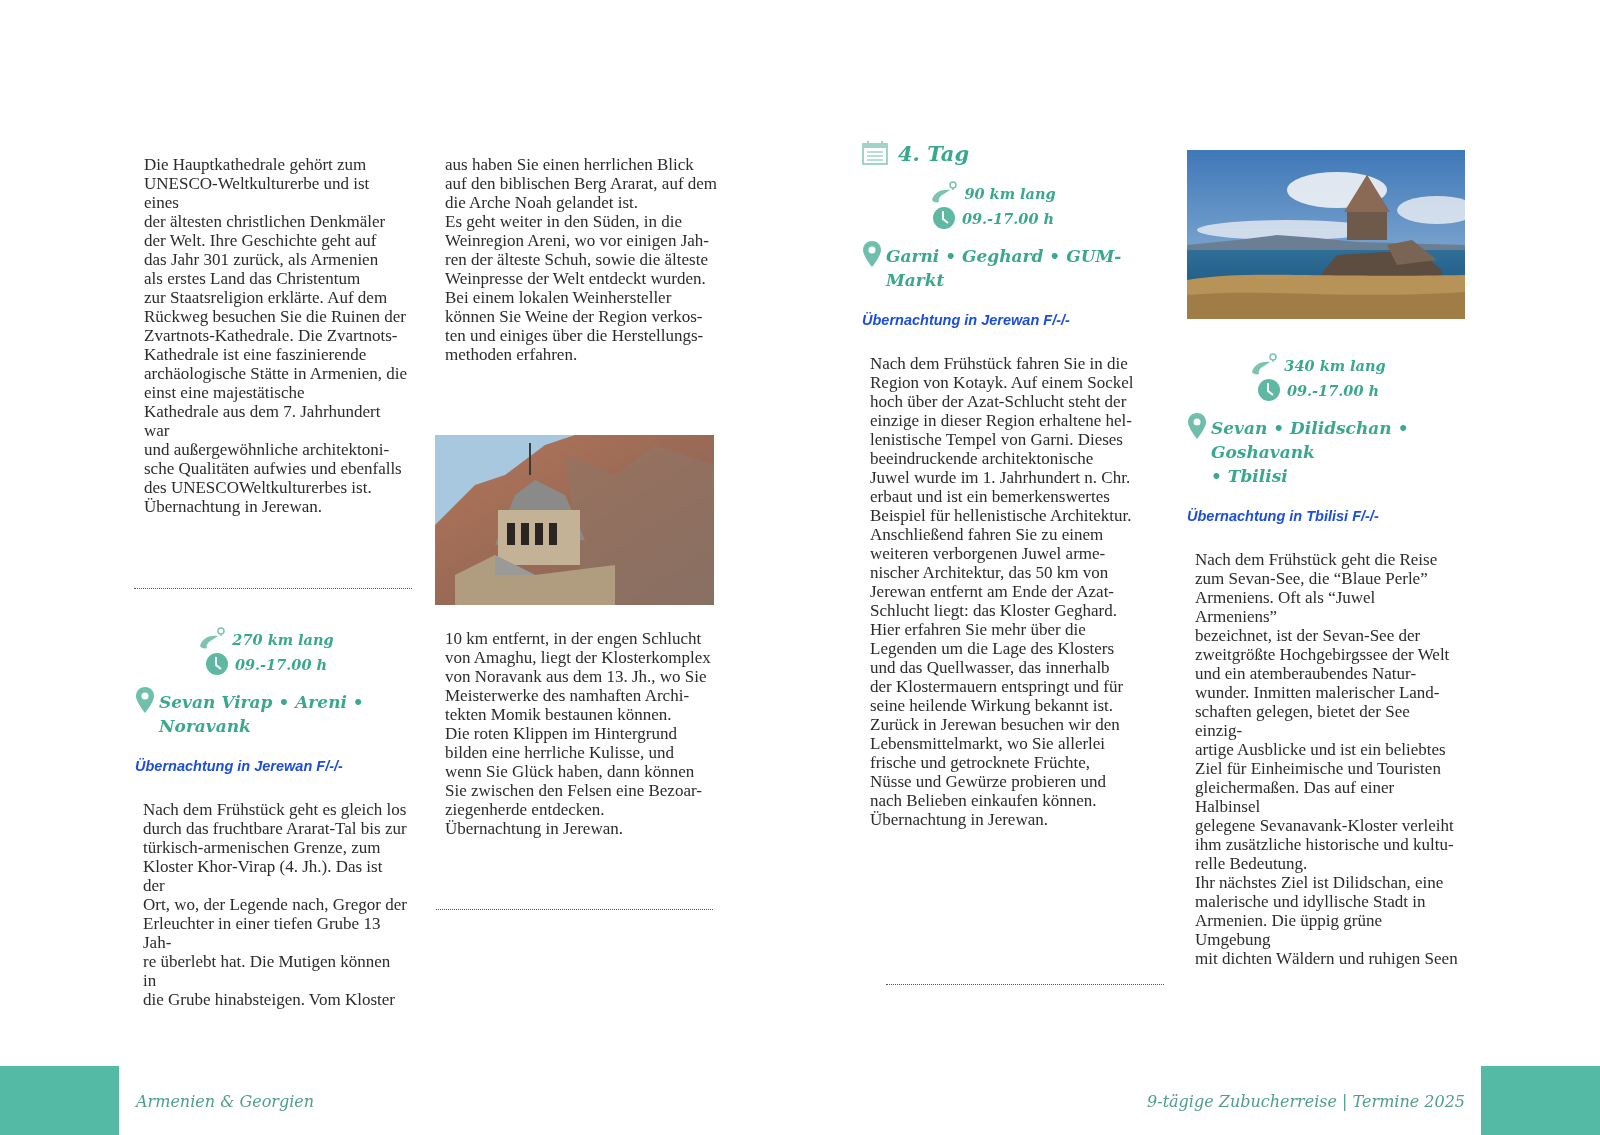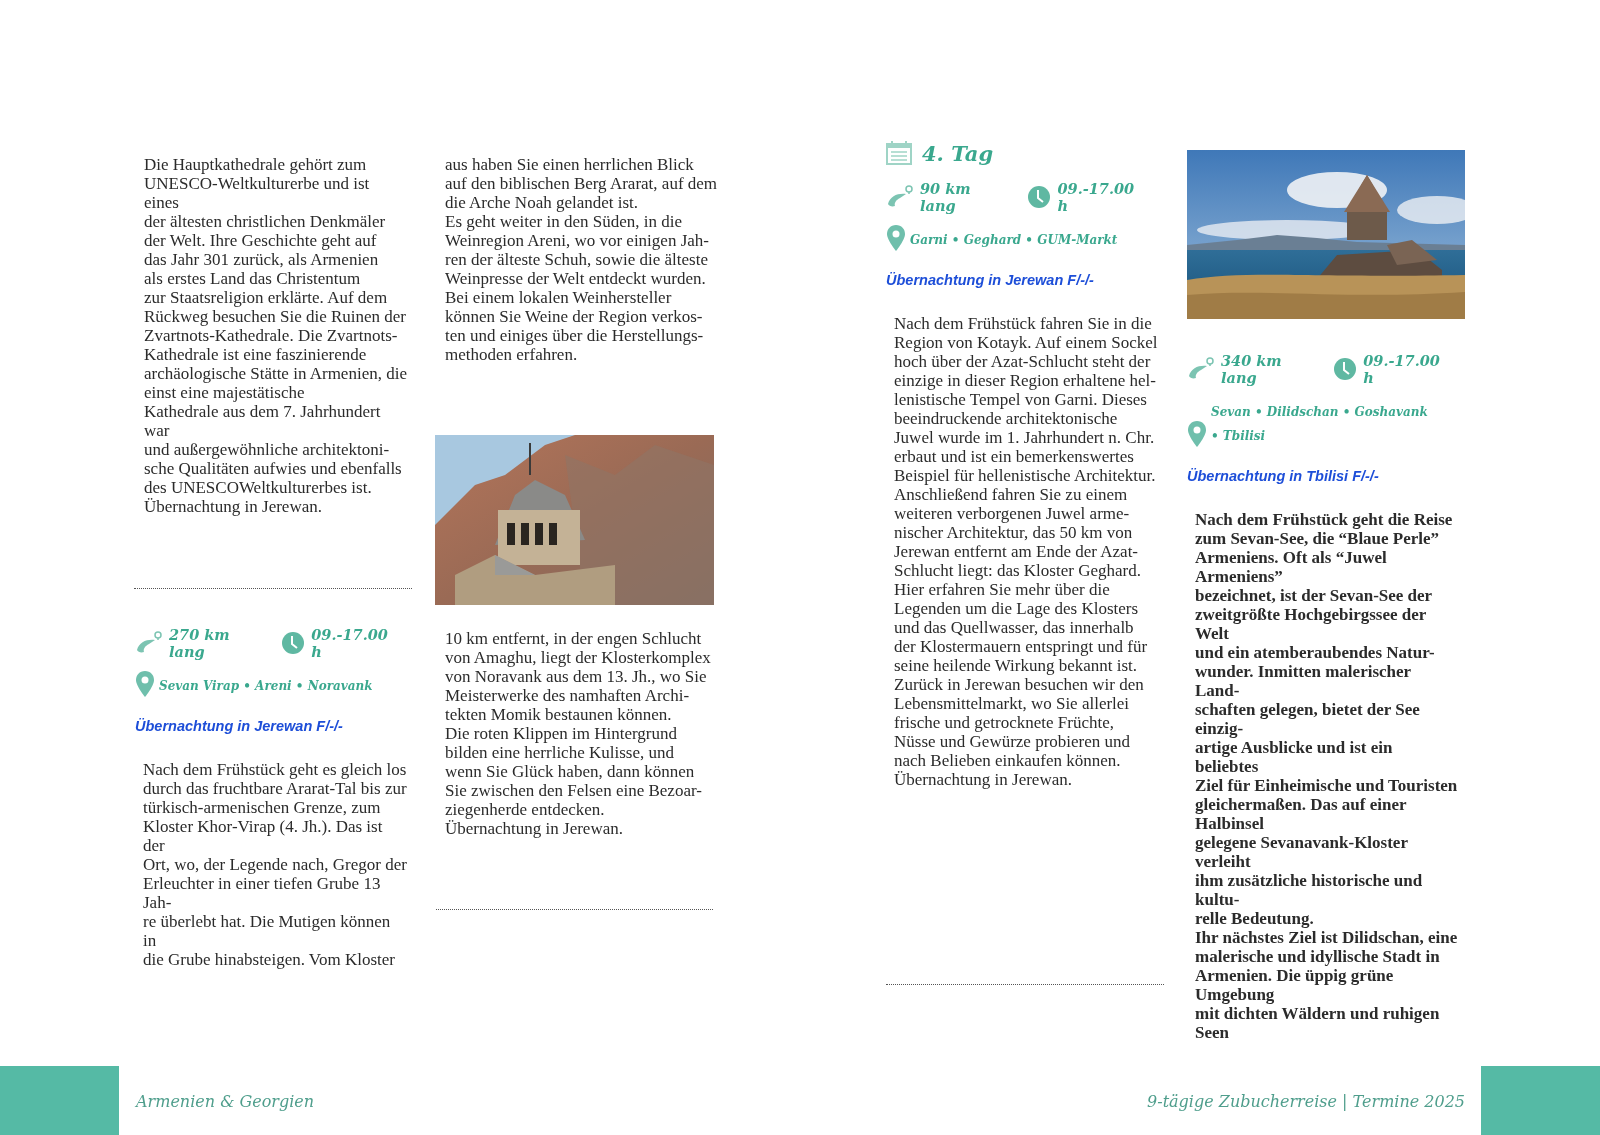--- a/index.html
+++ b/index.html
@@ -3,23 +3,23 @@
 <meta charset="utf-8">
 <style>
   html,body{margin:0;padding:0;}
   body{width:1600px;height:1135px;background:#ffffff;position:relative;overflow:hidden;
        font-family:"DejaVu Serif","Liberation Serif",serif;color:#2a2a2a;}
   .col{position:absolute;}
   .body-text{font-family:"Liberation Serif","DejaVu Serif",serif;font-size:17px;line-height:19px;color:#2b2b2b;white-space:pre-line;margin:8px;}
   .divider{border:0;border-top:1.5px dotted #555;margin:0;position:absolute;height:0;}
   .day-head{display:flex;align-items:center;gap:10px;}
   .day-title{font-family:"DejaVu Serif","Liberation Serif",serif;font-style:italic;font-weight:bold;font-size:21px;color:#3aa88e;}
-  .meta{display:flex;align-items:center;font-family:"DejaVu Serif",serif;font-style:italic;font-weight:bold;font-size:14.5px;color:#3aa88e;}
+  .meta{display:flex;align-items:center;font-family:"DejaVu Serif",serif;font-style:italic;font-weight:bold;font-size:14.5px;color:#3aa88e;flex-direction:column;}
   .meta .item{display:flex;align-items:center;gap:6px;margin-right:18px;}
-  .places{display:flex;align-items:flex-end;font-family:"DejaVu Serif",serif;font-style:italic;font-weight:bold;font-size:12px;color:#3aa88e;line-height:24px;}
+  .places{display:flex;align-items:flex-start;font-family:"DejaVu Serif",serif;font-style:italic;font-weight:bold;font-size:17px;color:#3aa88e;line-height:24px;}
   .places .txt{white-space:pre-line;margin-left:4px;margin-top:4px;}
   .overnight{font-family:Liberation Sans, sans-serif;font-style:italic;font-weight:bold;font-size:14.5px;color:#1d4ed8;}
   .photo{position:absolute;overflow:hidden;}
   .footer-bar{position:absolute;background:#55baa5;}
   .footer-text{position:absolute;font-family:"DejaVu Serif",serif;font-style:italic;font-size:16px;color:#4f9e8c;}
   svg{display:block;}
 </style>
 </head>
 <body>
 
@@ -130,21 +130,21 @@
 tekten Momik bestaunen können.
 Die roten Klippen im Hintergrund
 bilden eine herrliche Kulisse, und
 wenn Sie Glück haben, dann können
 Sie zwischen den Felsen eine Bezoar-
 ziegenherde entdecken.
 Übernachtung in Jerewan.</p>
 </div>
 <hr class="divider" style="left:436px;top:909px;width:277px;">
 
-<div class="col" style="left:886px;top:140px;width:280px;">
+<div class="col" style="left:862px;top:140px;width:280px;">
   <div class="day-head">
     <span>
       <svg width="26" height="26" viewBox="0 0 26 26">
           <rect x="1" y="4" width="24" height="20" fill="none" stroke="#9fd4c6" stroke-width="2"></rect>
           <rect x="1" y="4" width="24" height="4" fill="#9fd4c6"></rect>
           <line x1="6" y1="1" x2="6" y2="6" stroke="#9fd4c6" stroke-width="2"></line>
           <line x1="20" y1="1" x2="20" y2="6" stroke="#9fd4c6" stroke-width="2"></line>
           <line x1="5" y1="12" x2="21" y2="12" stroke="#9fd4c6" stroke-width="1.5"></line>
           <line x1="5" y1="16" x2="21" y2="16" stroke="#9fd4c6" stroke-width="1.5"></line>
           <line x1="5" y1="20" x2="21" y2="20" stroke="#9fd4c6" stroke-width="1.5"></line>
@@ -264,21 +264,21 @@
     <span>
       <svg width="20" height="28" viewBox="0 0 20 28">
           <path d="M10 1 C4.5 1,1 5,1 10 C1 16,10 27,10 27 C10 27,19 16,19 10 C19 5,15.5 1,10 1Z" fill="#6fbfac"></path>
           <circle cx="10" cy="10" r="3.5" fill="#fff"></circle>
         </svg>
     </span>
     <span class="txt">Sevan • Dilidschan • Goshavank
 • Tbilisi</span>
   </div>
   <div class="overnight" style="margin-top:20px;">Übernachtung in Tbilisi F/-/-</div>
-  <p class="body-text" style="margin-top:26px;font-weight:bold;">Nach dem Frühstück geht die Reise
+  <p class="body-text" style="margin-top:26px;">Nach dem Frühstück geht die Reise
 zum Sevan-See, die “Blaue Perle”
 Armeniens. Oft als “Juwel Armeniens”
 bezeichnet, ist der Sevan-See der
 zweitgrößte Hochgebirgssee der Welt
 und ein atemberaubendes Natur-
 wunder. Inmitten malerischer Land-
 schaften gelegen, bietet der See einzig-
 artige Ausblicke und ist ein beliebtes
 Ziel für Einheimische und Touristen
 gleichermaßen. Das auf einer Halbinsel

